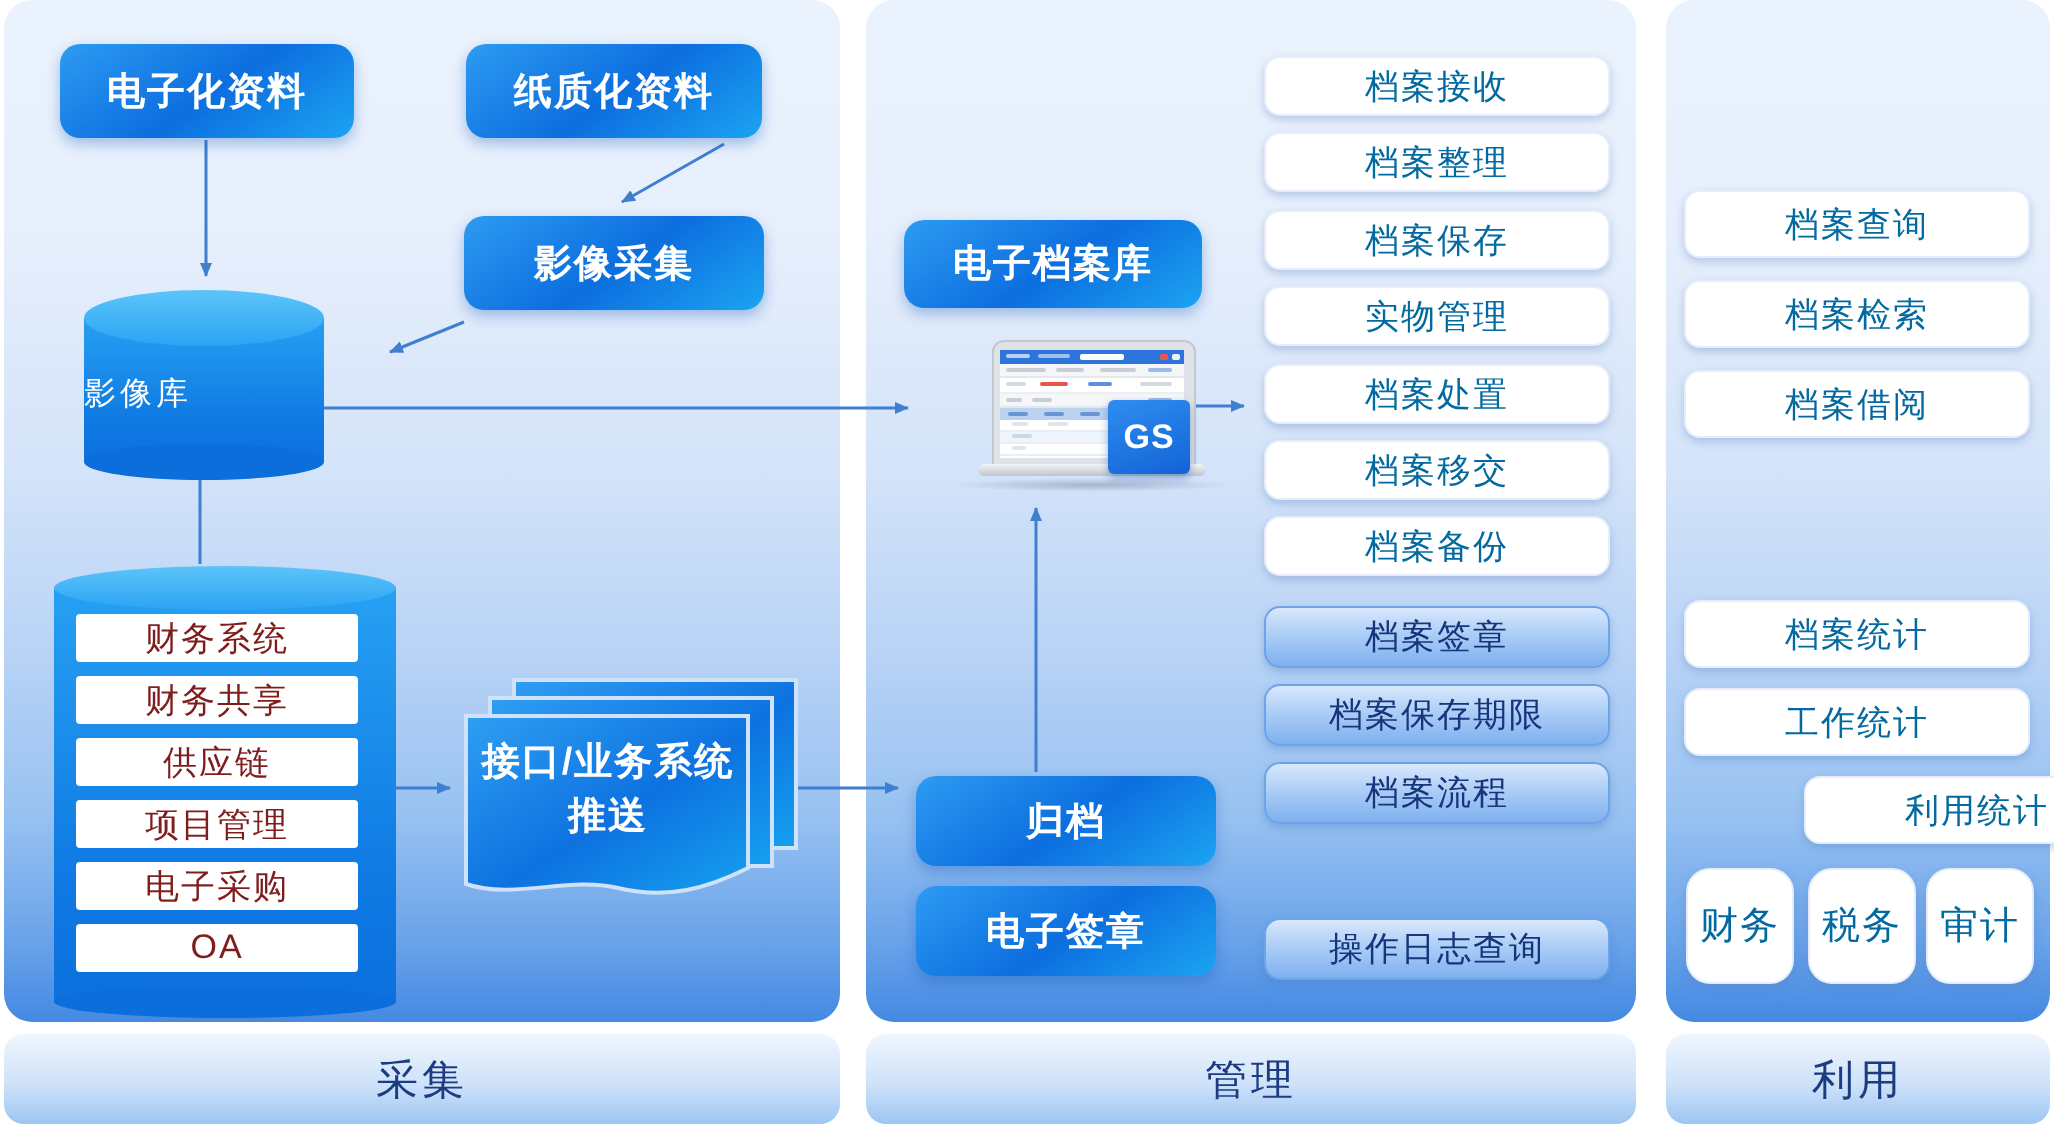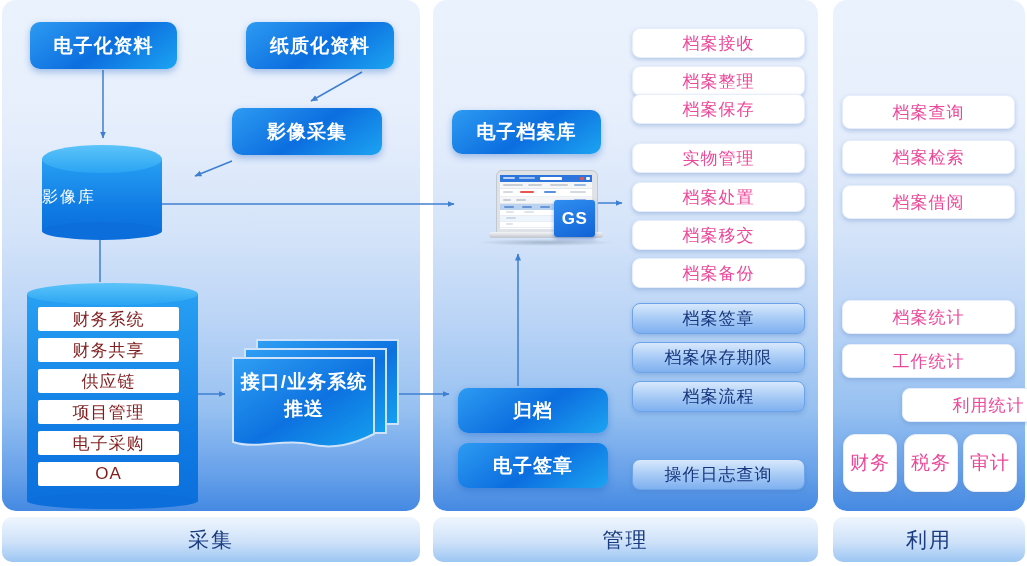--- a/index.html
+++ b/index.html
@@ -8,21 +8,21 @@
   .panel{position:absolute;border-radius:14px;
          background:linear-gradient(180deg,#eaf2fd 0%,#e7effc 22%,#d5e4f9 45%,#bad4f6 63%,#97c1f1 80%,#6aa3ea 92%,#4489e2 100%);}
   .bar{position:absolute;height:45px;border-radius:10px;display:flex;align-items:center;justify-content:center;
        background:linear-gradient(180deg,#eff6fe 0%,#cfe2f9 55%,#9cc6f3 100%);
        color:#1b3c80;font-size:21px;letter-spacing:2px;}
   .bluebtn{position:absolute;border-radius:10px;display:flex;align-items:center;justify-content:center;
            background:linear-gradient(145deg,#2d9bf2 0%,#0c6edf 52%,#1ca4f2 100%);
            color:#ffffff;font-size:19px;font-weight:bold;letter-spacing:1px;
            box-shadow:0 3px 7px rgba(20,90,190,.35);}
   .whitebtn{position:absolute;border-radius:8px;display:flex;align-items:center;justify-content:center;
-            background:#ffffff;border:1px solid #e6eefb;color:#ec4899;font-size:17px;letter-spacing:1px;
+            background:#ffffff;border:1px solid #e6eefb;color:#0369a1;font-size:17px;letter-spacing:1px;
             box-shadow:0 2px 4px rgba(90,130,190,.35);}
   .ltbtn{position:absolute;border-radius:8px;display:flex;align-items:center;justify-content:center;
          background:linear-gradient(180deg,#d8e8fc 0%,#a9ccf6 48%,#7fb0ef 100%);
          border:1px solid #6ca3e9;color:#16357c;font-size:17px;letter-spacing:1px;
          box-shadow:0 2px 4px rgba(70,120,190,.35);}
   
   .cyl{position:absolute;}
   .cyl .body{position:absolute;left:0;right:0;background:linear-gradient(180deg,#27a0f3 0%,#0f7ae3 70%,#0c70dd 100%);}
   .cyl .top{position:absolute;left:0;right:0;top:0;border-radius:50%;
             background:linear-gradient(180deg,#5cc4f9 0%,#2aa4f3 100%);}
@@ -89,21 +89,21 @@
     </g>
 
     <g>
       <rect x="257" y="340" width="141" height="84" fill="url(#sheet)" stroke="#cfe2f9" stroke-width="2"></rect>
       <rect x="245" y="349" width="141" height="84" fill="url(#sheet)" stroke="#cfe2f9" stroke-width="2"></rect>
       <path d="M233,358 H374 V434 C354,444 334,450 309,444 C284,438 257,450 233,442 Z" fill="url(#sheet)" stroke="#cfe2f9" stroke-width="2"></path>
     </g>
   </svg>
 
   <div class="bluebtn" style="left:30px;top:22px;width:147px;height:47px;">电子化资料</div>
-  <div class="bluebtn" style="left:233px;top:22px;width:148px;height:47px;margin-left:13px;">纸质化资料</div>
+  <div class="bluebtn" style="left:233px;top:22px;width:148px;height:47px;">纸质化资料</div>
   <div class="bluebtn" style="left:232px;top:108px;width:150px;height:47px;">影像采集</div>
 
   <div class="cyl" style="left:42px;top:145px;width:120px;height:95px;">
     <div class="body" style="top:14px;bottom:9px;"></div>
     <div class="top" style="height:28px;"></div>
     <div class="bot" style="height:18px;"></div>
     <div class="cap" style="top:42px;">影像库</div>
   </div>
 
   <div class="cyl" style="left:27px;top:283px;width:171px;height:226px;">
@@ -169,21 +169,21 @@
     <div class="lap-base"></div>
     <div class="lap-shadow"></div>
     <div class="gs-badge">GS</div>
   </div>
 
   <div class="bluebtn" style="left:458px;top:388px;width:150px;height:45px;">归档</div>
   <div class="bluebtn" style="left:458px;top:443px;width:150px;height:45px;">电子签章</div>
 
   <div class="whitebtn" style="left:632px;top:28px;width:171px;height:28px;">档案接收</div>
   <div class="whitebtn" style="left:632px;top:66px;width:171px;height:28px;">档案整理</div>
-  <div class="whitebtn" style="left:632px;top:94px;width:171px;height:28px;">档案保存</div>
+  <div class="whitebtn" style="left:632px;top:105px;width:171px;height:28px;">档案保存</div>
   <div class="whitebtn" style="left:632px;top:143px;width:171px;height:28px;">实物管理</div>
   <div class="whitebtn" style="left:632px;top:182px;width:171px;height:28px;">档案处置</div>
   <div class="whitebtn" style="left:632px;top:220px;width:171px;height:28px;">档案移交</div>
   <div class="whitebtn" style="left:632px;top:258px;width:171px;height:28px;">档案备份</div>
 
   <div class="ltbtn" style="left:632px;top:303px;width:171px;height:29px;">档案签章</div>
   <div class="ltbtn" style="left:632px;top:342px;width:171px;height:29px;">档案保存期限</div>
   <div class="ltbtn" style="left:632px;top:381px;width:171px;height:29px;">档案流程</div>
   <div class="ltbtn" style="left:632px;top:459px;width:171px;height:29px;">操作日志查询</div>
 

